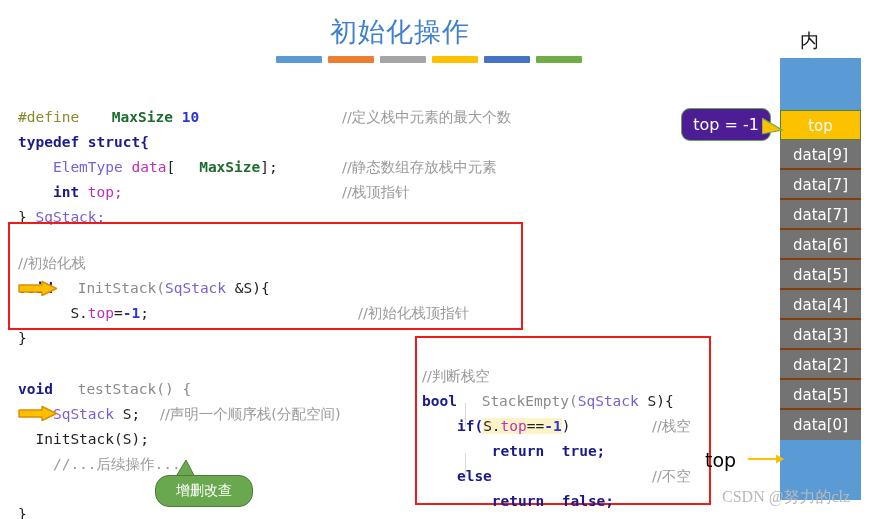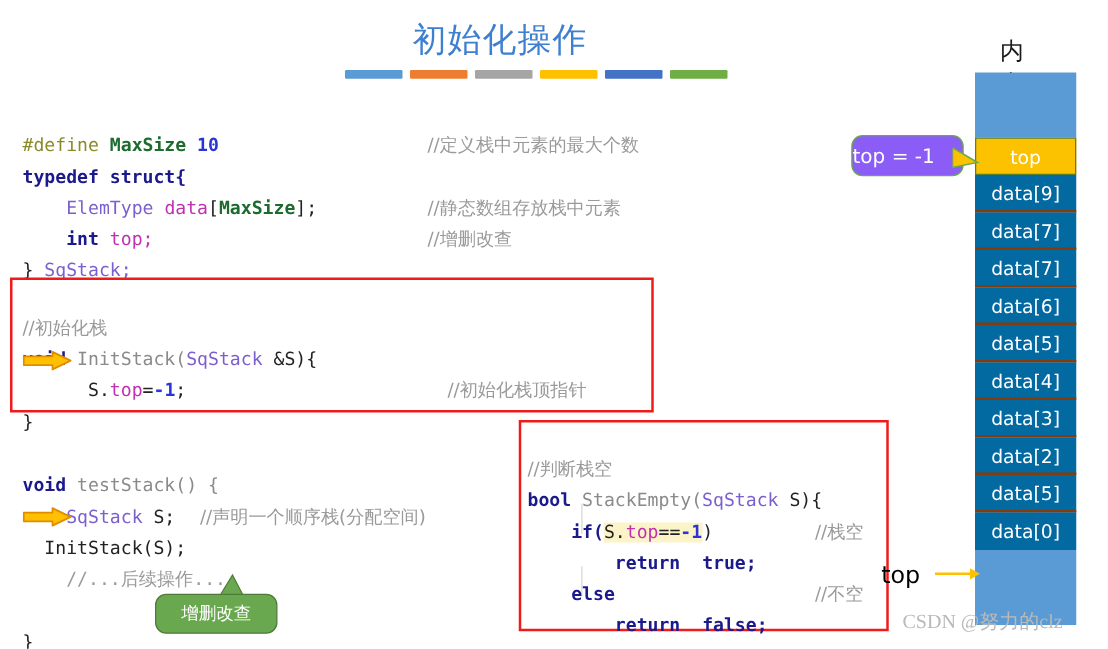--- a/index.html
+++ b/index.html
@@ -27,25 +27,25 @@
   .code{
     position:absolute;
     font-family:"DejaVu Sans Mono","Liberation Mono",monospace;
     font-size:14.5px;
     line-height:25px;
     white-space:pre;
     color:#333;
   }
   .kw{color:#1a1a8c;font-weight:bold;}
   .type{color:#7b5fcf;}                           
-  .fn{color:#8a8a8a;}                             
+  .fn{color:#8a8a8a;margin-left:16px;}                             
   .mem{color:#c030b0;}                            
   .num{color:#2b34d6;font-weight:bold;}
   .define{color:#8a8a2a;}
-  .macro{color:#1d6b2f;font-weight:bold;}
+  .macro{color:#1d6b2f;font-weight:bold;margin-left:24px;}
   .plain{color:#222;}
   .cmt{color:#9a9a9a;}
   .cmt-cn{color:#9a9a9a;font-family:"DejaVu Sans","Liberation Sans",sans-serif;font-size:14.5px;}
   .hl{background:#fdf3c8;}
 
   
   .redbox{position:absolute;border:2px solid #ef1b1b;background:transparent;}
 
   
   .blockarrow{position:absolute;width:40px;height:17px;}
@@ -53,42 +53,42 @@
   
   .greencall{
     position:absolute;background:#6aa84f;border:1px solid #4f7a38;
     border-radius:9px;color:#ffffff;font-size:14px;
     display:flex;align-items:center;justify-content:center;
     font-family:"DejaVu Sans","Liberation Sans",sans-serif;
   }
 
   
   .yellowcall{
-    position:absolute;background:#8b5cf6;border:1.5px solid #6aa84f;
+    position:absolute;background:#4c1d95;border:1.5px solid #6aa84f;
     border-radius:9px;color:#ffffff;font-size:16px;
-    display:flex;align-items:center;justify-content:flex-start;
+    display:flex;align-items:center;justify-content:center;
     font-family:"DejaVu Sans","Liberation Sans",sans-serif;
   }
 
   
   .memlabel{
     position:absolute;
     font-family:"DejaVu Serif","Liberation Serif",serif;
     font-size:19px;color:#1a1a1a;
   }
   .memcol{position:absolute;left:780px;top:58px;width:81px;}
   .cell{
     height:30px;line-height:30px;text-align:center;
     color:#ffffff;font-size:15px;
     font-family:"DejaVu Sans","Liberation Sans",sans-serif;
     box-sizing:border-box;
   }
   .cell.blue{background:#5b9bd5;}
   .cell.gold{background:#fcc200;border:1px solid #538135;}
-  .cell.orange{background:#0369a1;border-bottom:2px solid #843c0c;}
+  .cell.orange{background:#737373;border-bottom:2px solid #843c0c;}
   .cell.orange.last{border-bottom:none;}
 
   .toplabel{
     position:absolute;
     font-family:"DejaVu Sans","Liberation Sans",sans-serif;
     font-size:19px;color:#000;font-weight:normal;
   }
   .thinarrow{position:absolute;height:10px;}
 
   .watermark{
@@ -119,21 +119,21 @@
 <span class="kw">typedef struct{</span>
     <span class="type">ElemType</span> <span class="mem">data</span><span class="plain">[</span><span class="macro">MaxSize</span><span class="plain">];</span>
     <span class="kw">int</span> <span class="mem">top;</span>
 <span class="plain">}</span> <span class="type">SqStack;</span>
   </div>
 
   <div class="code" style="left:342px;top:80px;">
 <span class="cmt-cn">//定义栈中元素的最大个数</span>
 <span></span>
 <span class="cmt-cn">//静态数组存放栈中元素</span>
-<span class="cmt-cn">//增删改查</span>
+<span class="cmt-cn">//栈顶指针</span>
   </div>
 
   <div class="redbox" style="left:8px;top:222px;width:511px;height:104px;"></div>
 
   <div class="code" style="left:18px;top:226px;">
 <span class="cmt-cn">//初始化栈</span>
 <span class="kw">void</span> <span class="fn">InitStack(</span><span class="type">SqStack</span><span class="plain"> &amp;S){</span>
       <span class="plain">S.</span><span class="mem">top</span><span class="plain">=</span><span class="num">-1</span><span class="plain">;</span>
 <span class="plain">}</span>
   </div>
@@ -159,21 +159,21 @@
 <span class="cmt-cn">//声明一个顺序栈(分配空间)</span>
   </div>
 
   <svg class="blockarrow" style="left:18px;top:405px;" viewBox="0 0 40 17">
     <polygon points="1,5 24,5 24,1.5 38.5,8.5 24,15.5 24,12 1,12" fill="#ffc000" stroke="#e08c00" stroke-width="1.4" stroke-linejoin="round"></polygon>
   </svg>
 
   <svg style="position:absolute;left:168px;top:458px;width:36px;height:26px;" viewBox="0 0 36 26">
     <polygon points="4,25 18,2 30,25" fill="#6aa84f" stroke="#4f7a38" stroke-width="1"></polygon>
   </svg>
-  <div class="greencall" style="left:124px;top:475px;width:96px;height:30px;">
+  <div class="greencall" style="left:155px;top:475px;width:96px;height:30px;border-radius:14px;">
     <span>增删改查</span>
   </div>
 
   <div class="redbox" style="left:415px;top:336px;width:292px;height:165px;"></div>
 
   <div class="indentguide" style="left:465px;top:403px;height:24px;"></div>
   <div class="indentguide" style="left:465px;top:453px;height:24px;"></div>
 
   <div class="code" style="left:422px;top:339px;">
 <span class="cmt-cn">//判断栈空</span>

